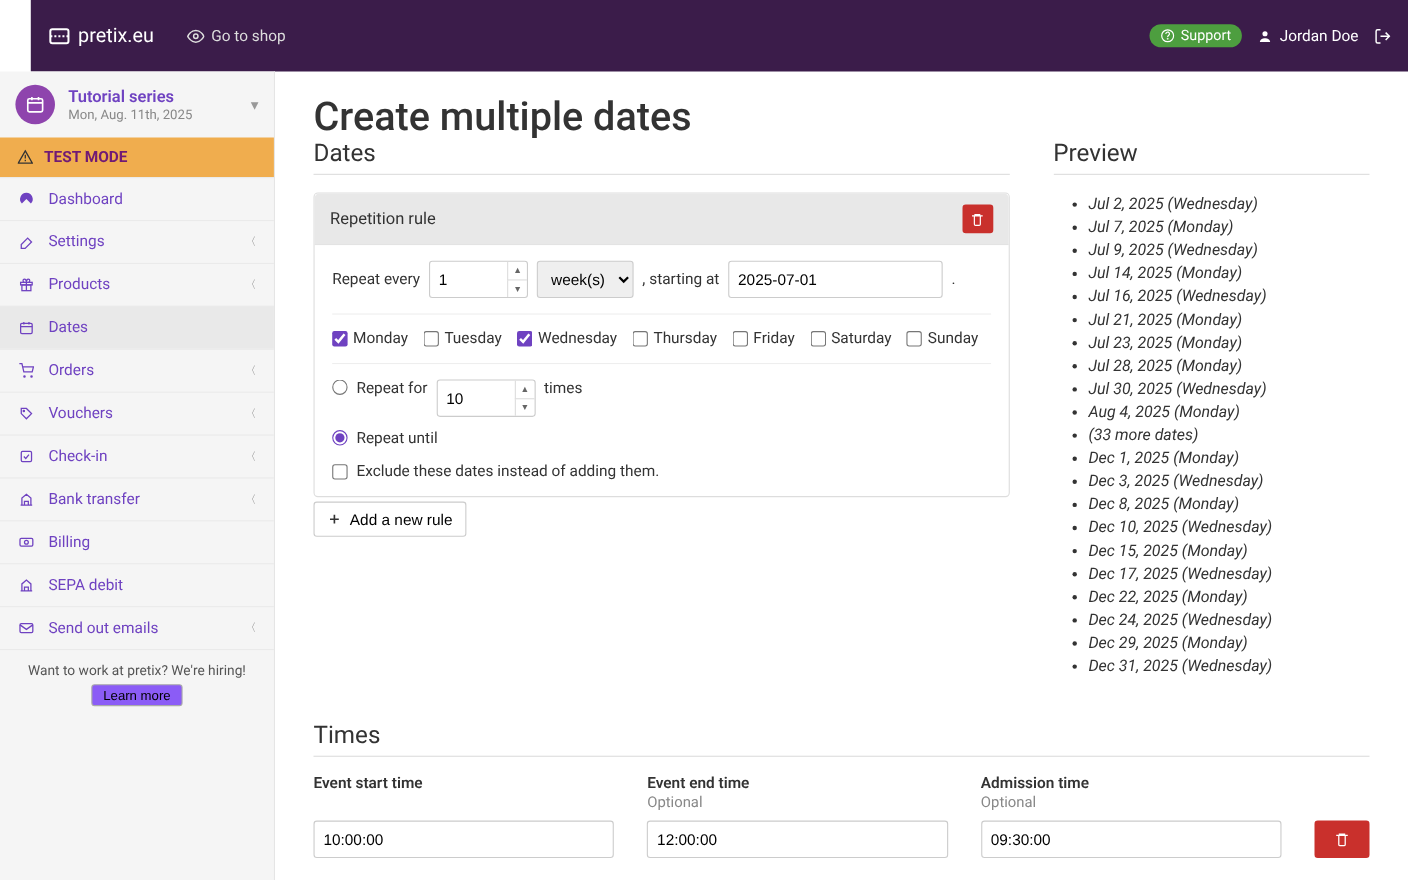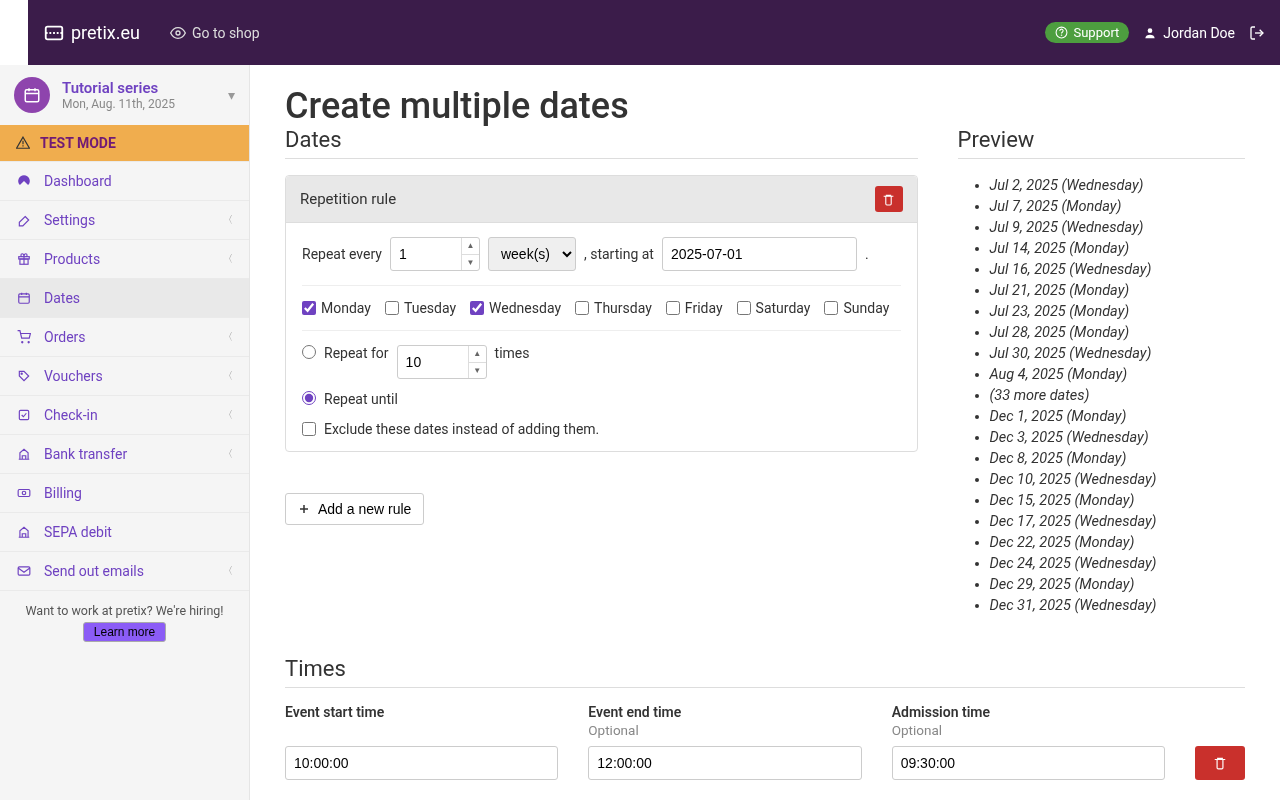--- a/index.html
+++ b/index.html
@@ -66,21 +66,21 @@
 
 .days { display: flex; gap: 14px; flex-wrap: wrap; }
 .days label { display: flex; align-items: center; gap: 5px; cursor: pointer; font-size: 14px; }
 input[type=checkbox], input[type=radio] { accent-color: #6f42c1; width: 14px; height: 14px; }
 
 .radio-row { display: flex; gap: 8px; }
 .radio-row + .radio-row { margin-top: 12px; }
 
 .check-row { display: flex; align-items: center; gap: 8px; margin-top: 14px; }
 
-.btn-outline { background: #fff; border: 1px solid #ccc; border-radius: 3px; padding: 7px 12px; display: inline-flex; align-items: center; gap: 8px; cursor: pointer; font-size: 14px; margin-top: 37px; }
+.btn-outline { background: #fff; border: 1px solid #ccc; border-radius: 3px; padding: 7px 12px; display: inline-flex; align-items: center; gap: 8px; cursor: pointer; font-size: 14px; }
 
 .preview-list { list-style: disc; padding-left: 32px; }
 .preview-list li { padding: 2px 0; font-size: 14.5px; font-style: italic; }
 
 .times-grid { display: flex; gap: 30px; align-items: flex-end; }
 .times-col { flex: 1; }
 .times-col label { font-weight: 600; display: block; margin-bottom: 2px; }
 .times-col .sub { color: #888; font-weight: 400; font-size: 13.5px; margin-bottom: 8px; display: block; }
 .times-col input { width: 100%; }
 .btn-danger { background: #c9302c; color: #fff; border: none; border-radius: 3px; height: 34px; width: 50px; display: flex; align-items: center; justify-content: center; cursor: pointer; }

